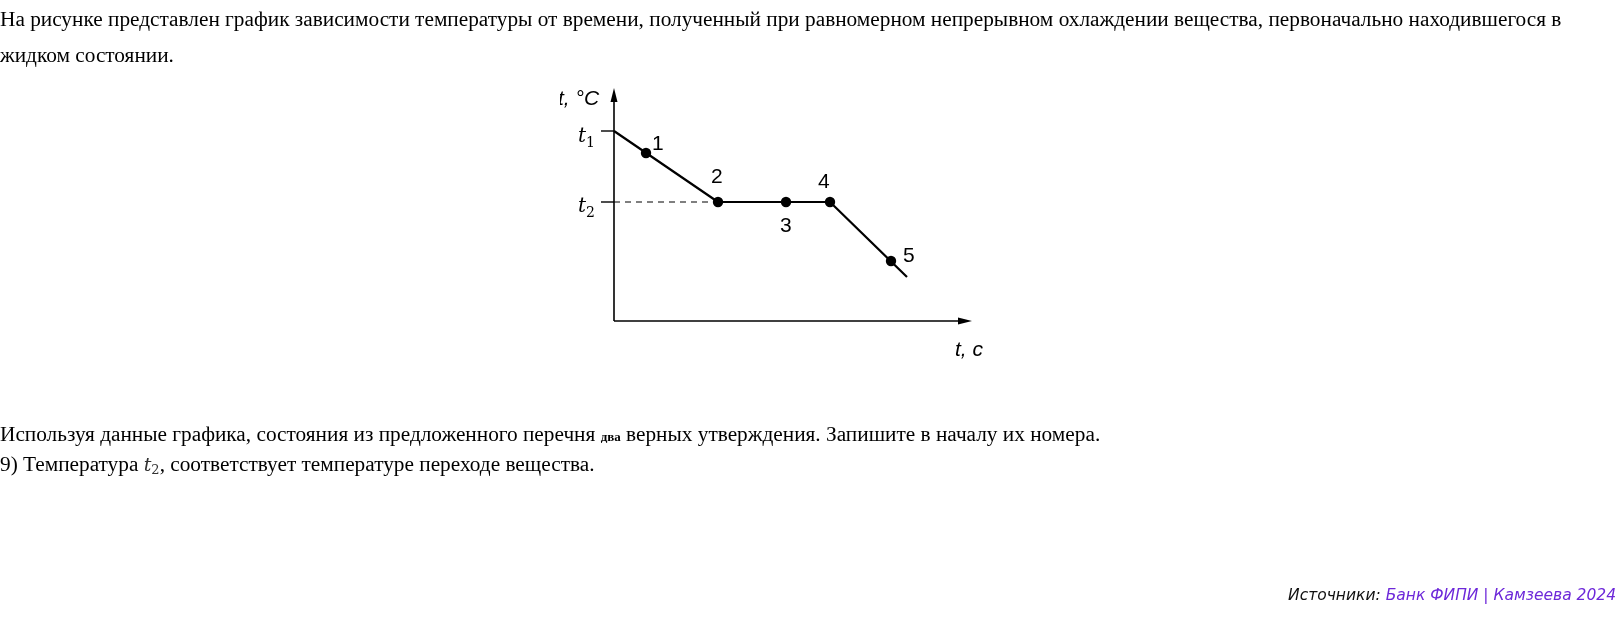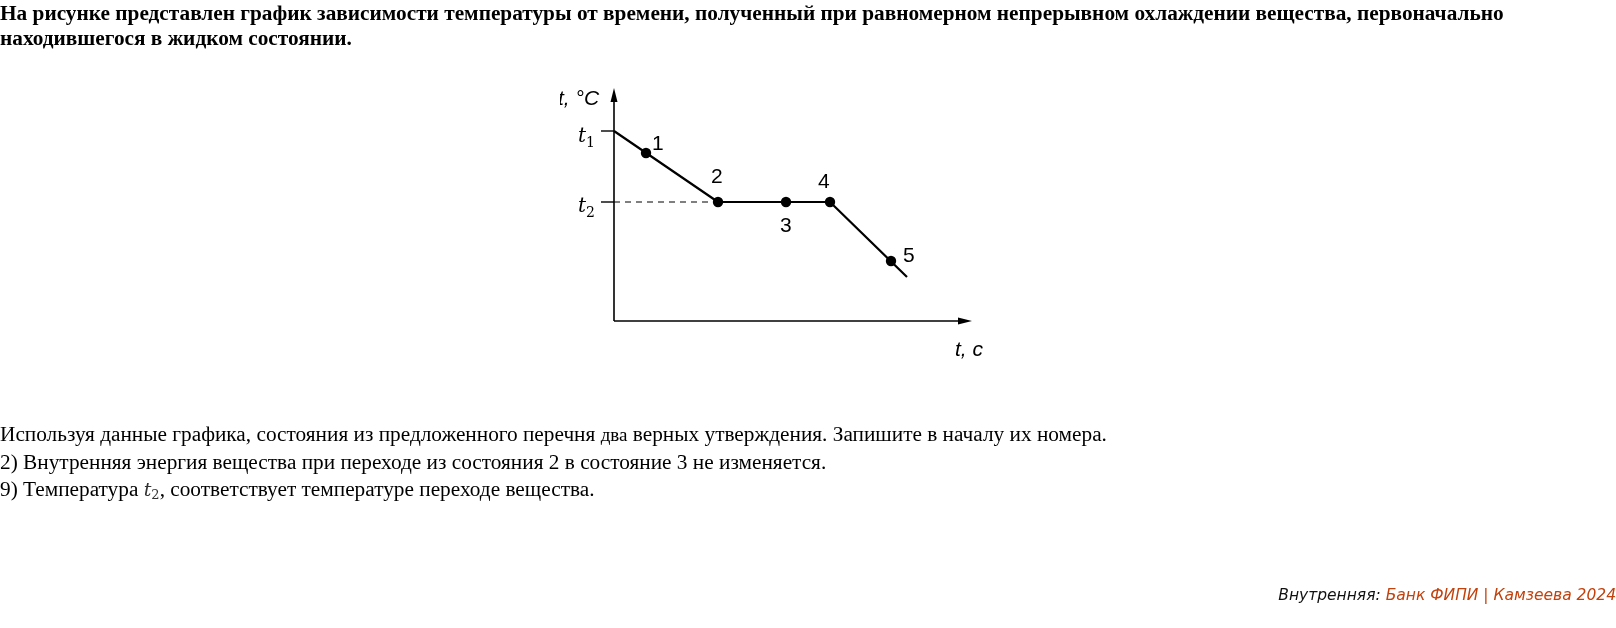--- a/index.html
+++ b/index.html
@@ -2,39 +2,39 @@
 <html><head>
   <meta charset="utf-8">
   <style>
     html, body { margin: 0; padding: 0; background: #ffffff; }
     body {
       width: 1616px; height: 628px; position: relative; overflow: hidden;
       font-family: "Liberation Serif", serif; color: #000;
     }
     .intro {
       position: absolute; left: 0; top: 1px; width: 1600px;
-      font-size: 21.3px; line-height: 25px; font-weight: bold;
+      font-size: 21.3px; line-height: 36px;
     }
     .figure { position: absolute; left: 560px; top: 80px; width: 460px; height: 300px; }
     .figure svg { display: block; }
     .questions {
       position: absolute; left: 0; top: 421px; width: 1600px;
       font-size: 21.3px; line-height: 26.8px;
     }
     .questions .line { white-space: nowrap; }
-    .bold { font-weight: normal; font-size: 19px; margin-top: 14px; }
+    .bold { font-weight: bold; font-size: 13px; margin-top: 14px; }
     .math-i { font-style: italic; font-family: "DejaVu Serif", serif; font-size: 19px; color: #333; }
     .math-sub { font-size: 13px; vertical-align: -3px; font-style: normal; }
     .source {
       position: absolute; right: 0; top: 586px;
       font-family: "DejaVu Sans", sans-serif; font-style: italic; font-size: 15.5px;
       white-space: nowrap;
     }
     .source .label { color: #111; }
-    .source .val { color: #c2410c; }
+    .source .val { color: #6d28d9; }
   </style>
 </head>
 <body>
 
 <div class="intro">На рисунке представлен график зависимости температуры от времени, полученный при равномерном непрерывном охлаждении вещества, первоначально находившегося в жидком состоянии.</div>
 
 <div class="figure">
   <svg width="460" height="300" viewBox="0 0 460 300" xmlns="http://www.w3.org/2000/svg">
     <defs></defs>
 
@@ -75,17 +75,16 @@
 
     <g font-family="DejaVu Serif, serif" fill="#000">
       <text x="18" y="62" font-size="20" font-style="italic"><tspan>t</tspan><tspan dy="5" font-size="14" font-style="normal">1</tspan></text>
       <text x="18" y="132" font-size="20" font-style="italic"><tspan>t</tspan><tspan dy="5" font-size="14" font-style="normal">2</tspan></text>
     </g>
   </svg>
 </div>
 
 <div class="questions">
   <div class="line"><span>Используя данные графика, состояния из предложенного перечня </span><span class="bold">два</span><span> верных утверждения. Запишите в началу их номера.</span></div>
-  <div class="line">2) Внутренняя энергия вещества при переходе из состояния 2 в состояние 3 не изменяется.</div>
   <div class="line"><span>9) Температура </span><span class="math-i"><span>t</span><span class="math-sub">2</span></span><span>, соответствует температуре переходе вещества.</span></div>
 </div>
 
-<div class="source"><span class="label">Внутренняя:</span><span class="val"> Банк ФИПИ | Камзеева 2024</span></div>
+<div class="source"><span class="label">Источники:</span><span class="val"> Банк ФИПИ | Камзеева 2024</span></div>
 
 </body></html>

